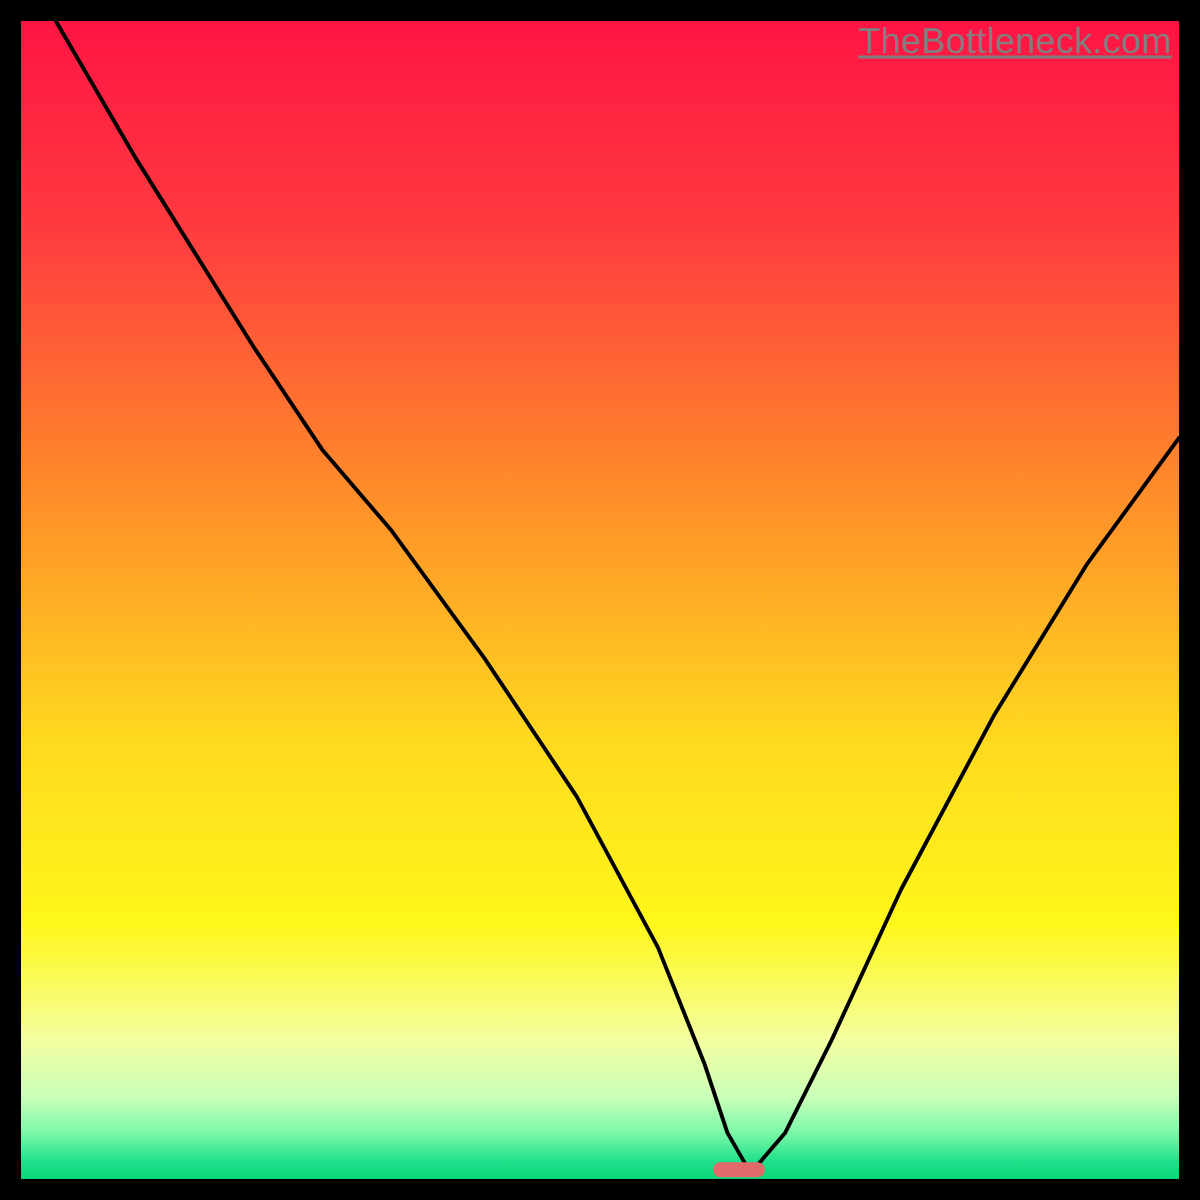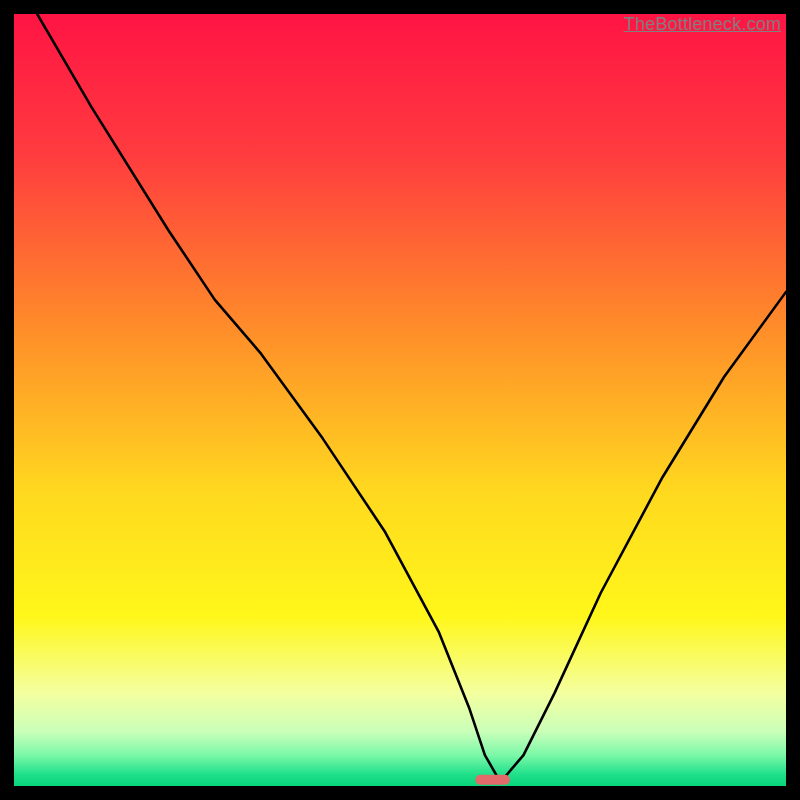--- a/index.html
+++ b/index.html
@@ -17,21 +17,21 @@
     top: 14px;
     width: 772px;
     height: 772px;
     background: #000;
   }
   .source-link {
     position: absolute;
     top: 0;
     right: 5px;
     color: #808080;
-    font-size: 18px;
+    font-size: 24px;
     font-weight: 400;
     letter-spacing: 0.2px;
     z-index: 10;
   }
   svg {
     position: absolute;
     left: 0;
     top: 0;
   }
 </style>

